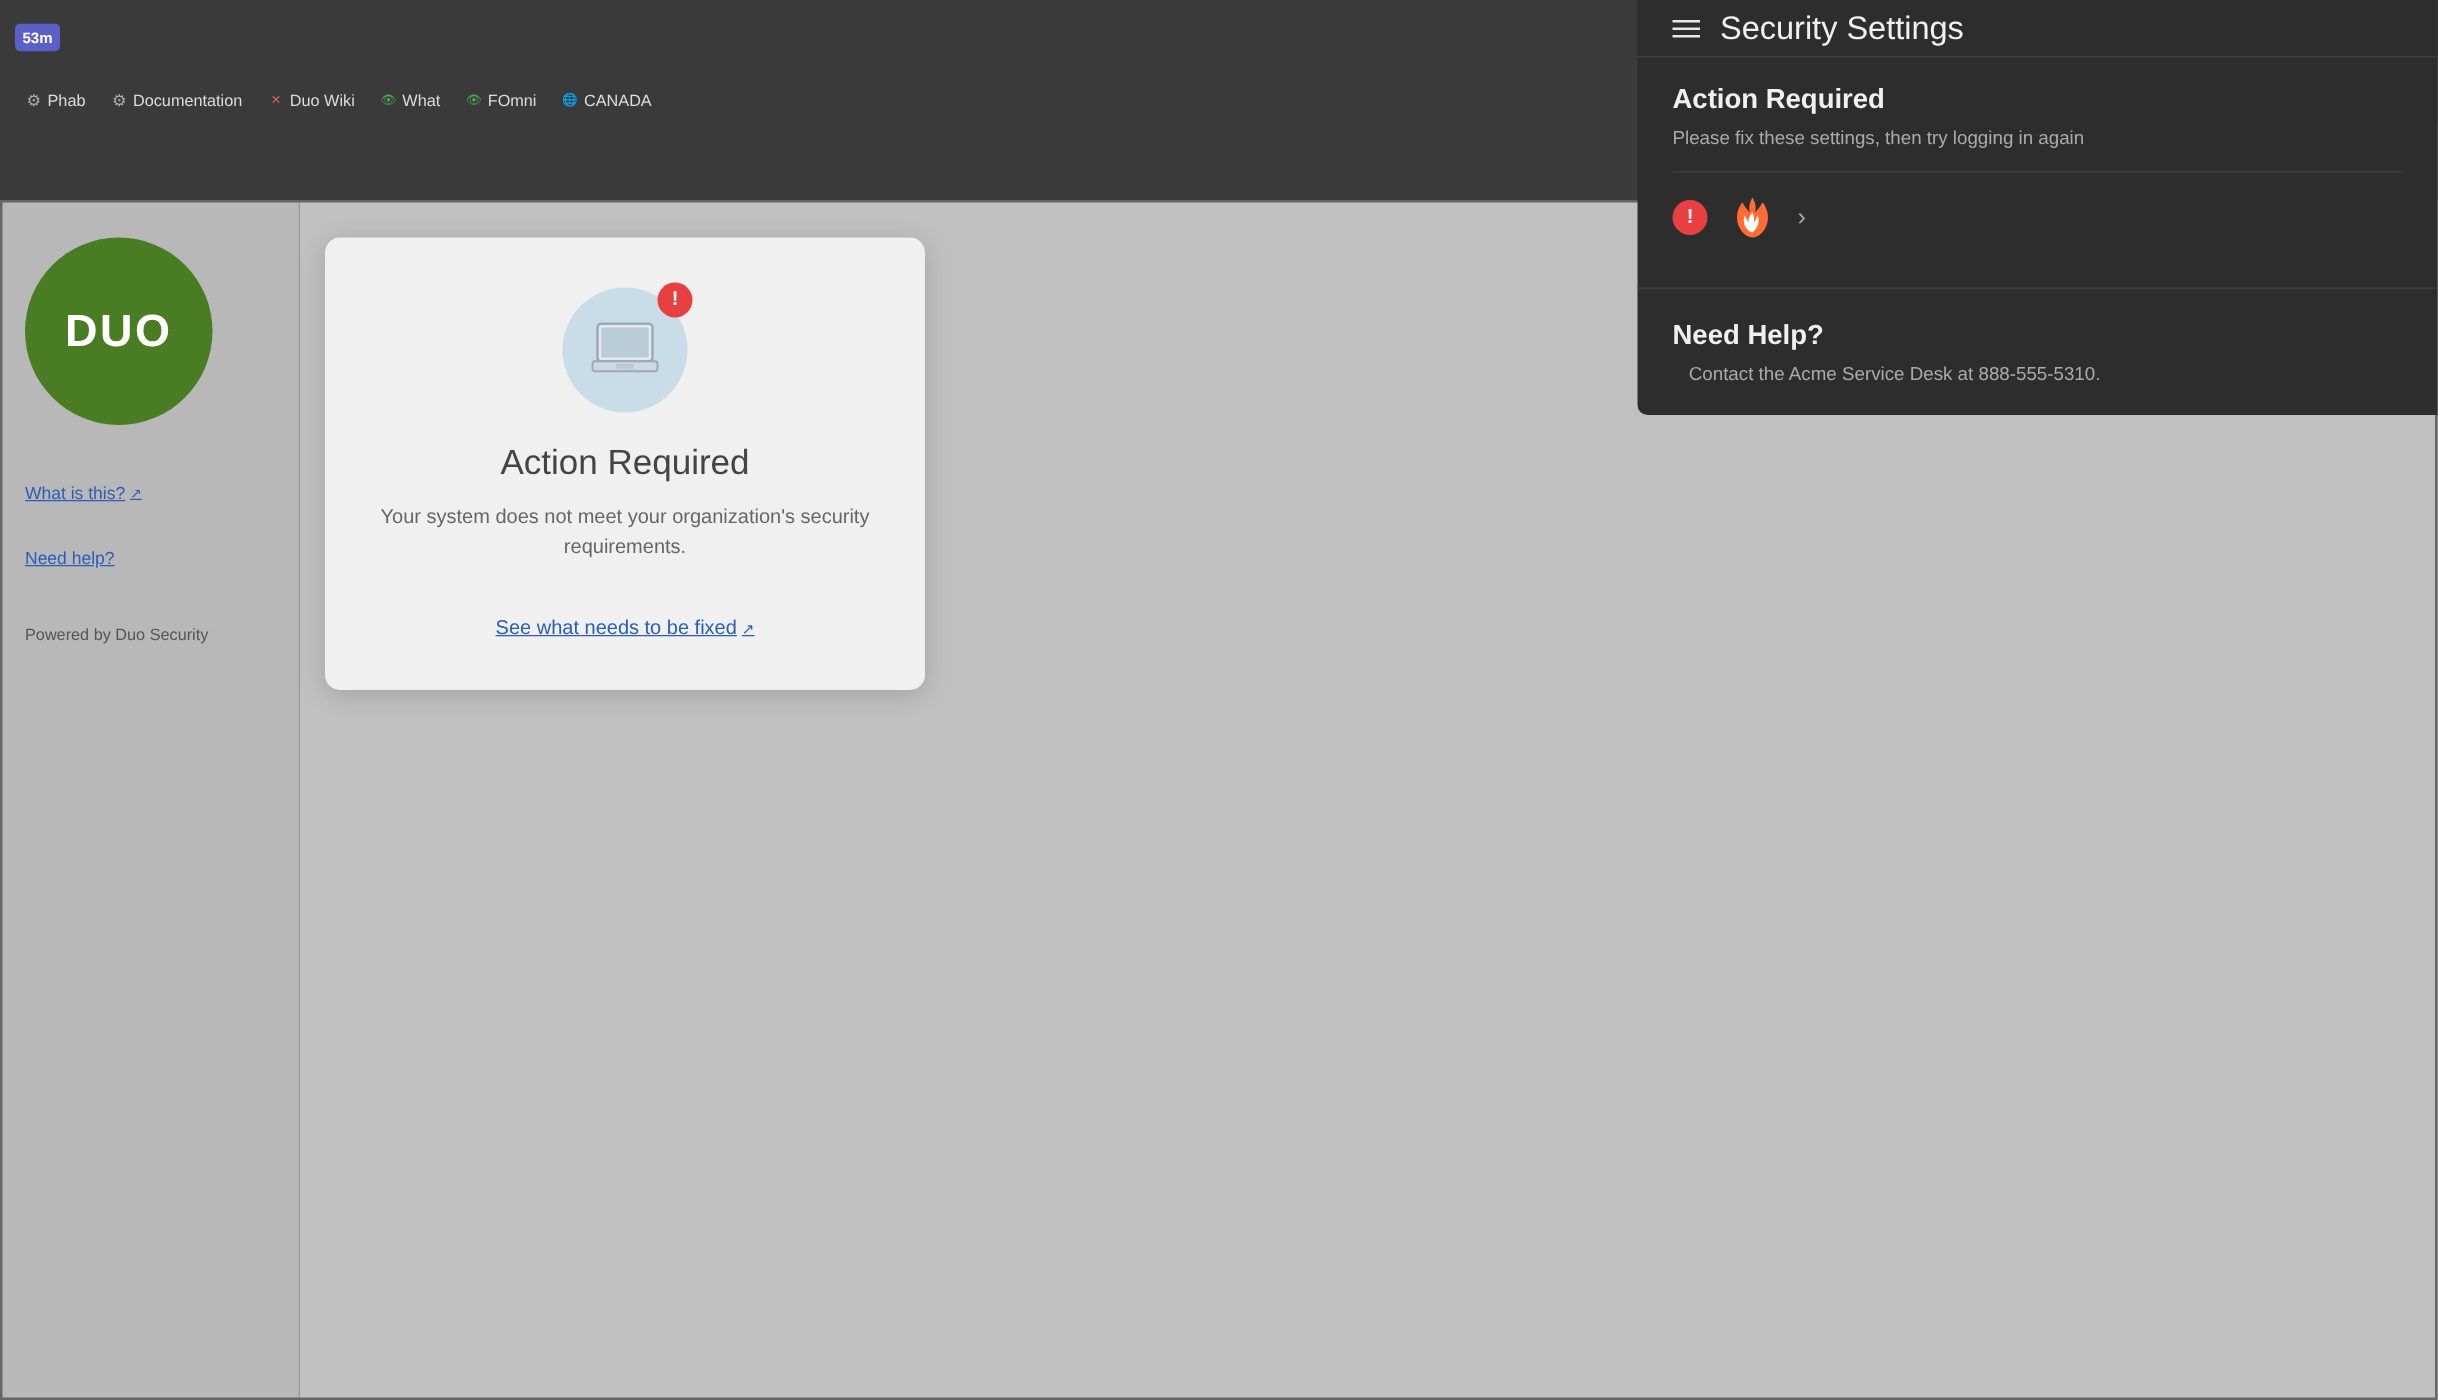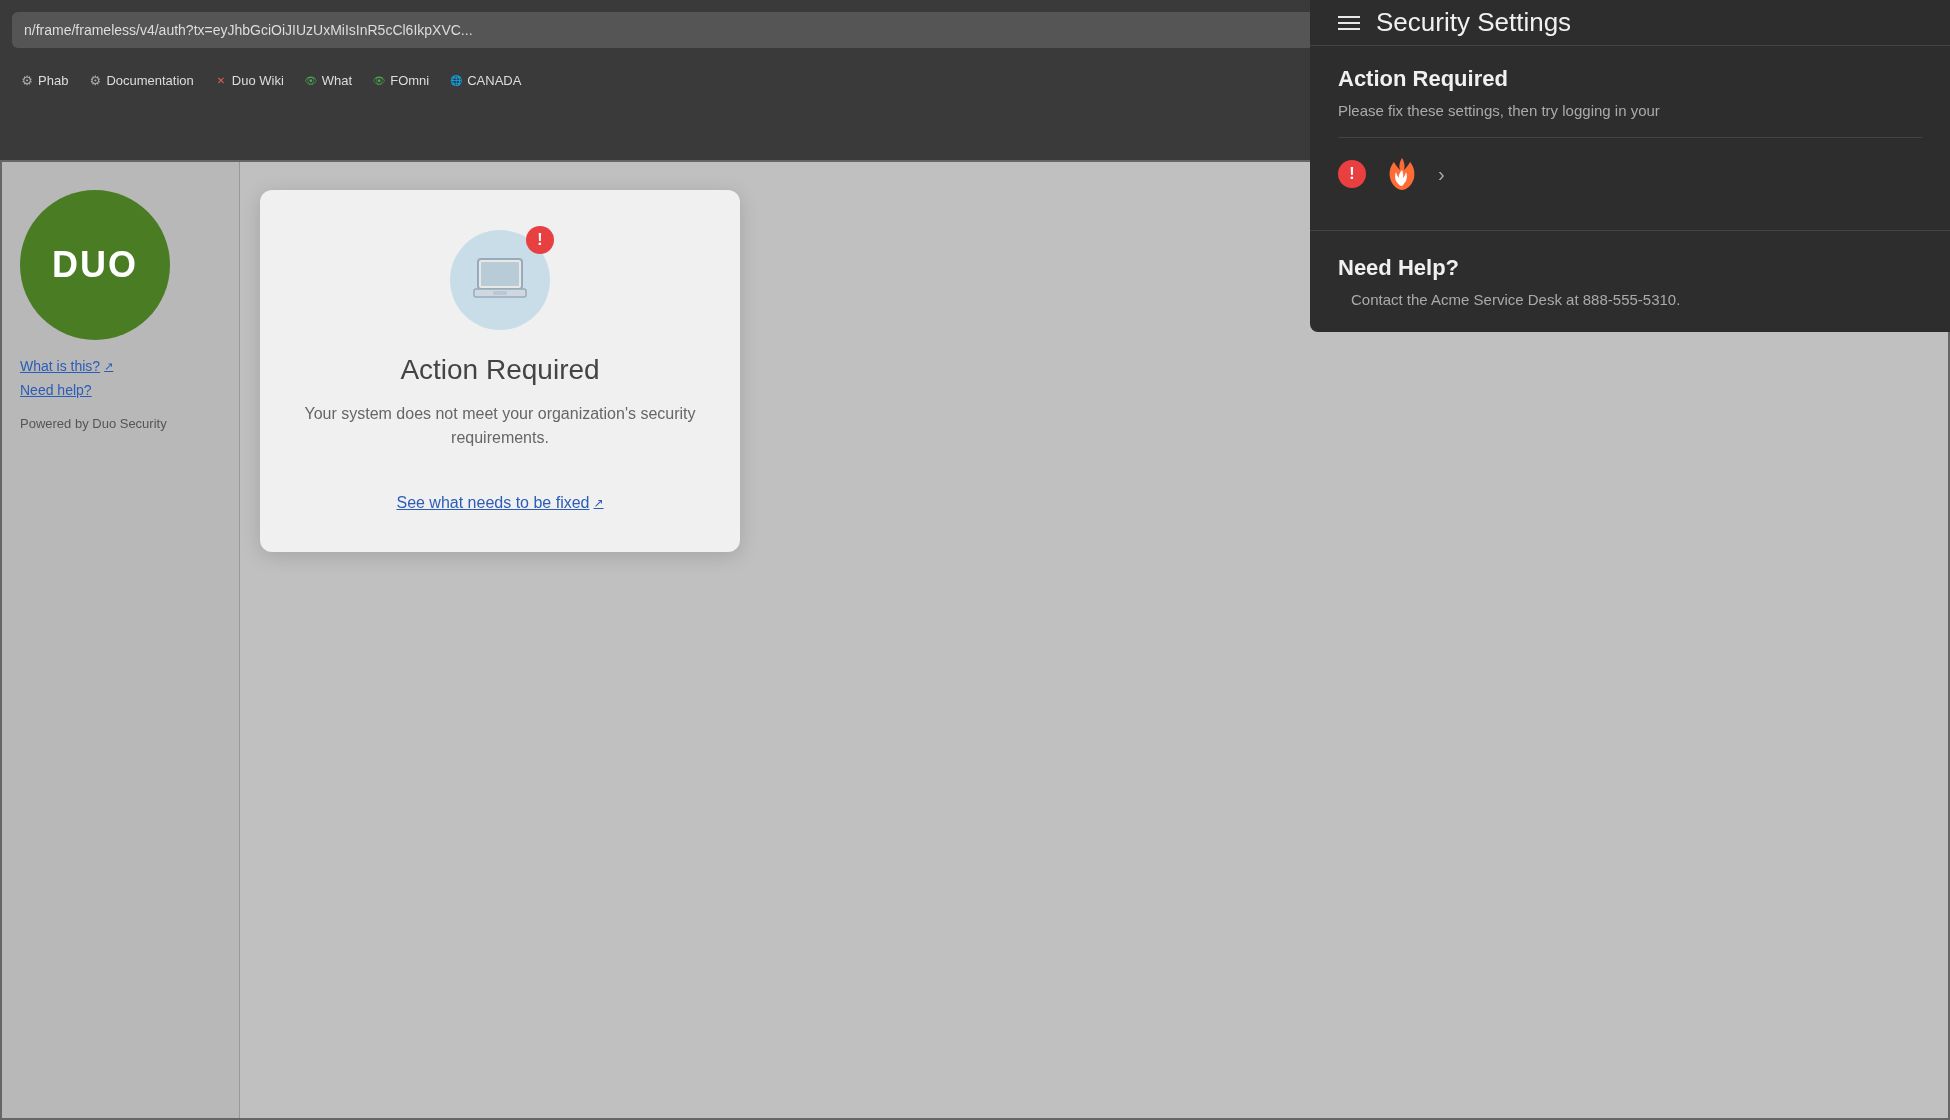--- a/index.html
+++ b/index.html
@@ -106,21 +106,21 @@
       position: absolute;
       top: 0;
       left: 0;
       width: 240px;
       bottom: 0;
       background: #b8b8b8;
       border-right: 1px solid #999;
       padding: 30px 20px;
       display: flex;
       flex-direction: column;
-      gap: 8px;
+      gap: 36px;
     }
 
     .duo-logo-circle {
       width: 150px;
       height: 150px;
       border-radius: 50%;
       background: #4a7c23;
       display: flex;
       align-items: center;
       justify-content: center;
@@ -362,23 +362,20 @@
       bottom: 0;
       border: 2px solid #666;
       pointer-events: none;
     }
   </style>
 </head>
 <body>
 
 <div class="browser-chrome">
   <div class="address-bar-row">
-    <div class="address-bar">
-      <span>n/frame/frameless/v4/auth?tx=eyJhbGciOiJIUzUxMiIsInR5cCl6IkpXVC...</span>
-    </div>
     <div class="timer-badge">53m</div>
   </div>
   <div class="bookmarks-bar">
 
     <div class="bookmark-item">
       <span class="bookmark-icon gear-icon-svg">⚙</span>
       <span>Phab</span>
     </div>
 
     <div class="bookmark-item">
@@ -457,21 +454,21 @@
     <div class="hamburger-icon">
       <span></span>
       <span></span>
       <span></span>
     </div>
     <h1 class="panel-title">Security Settings</h1>
   </div>
 
   <div class="panel-section">
     <h2 class="section-title">Action Required</h2>
-    <p class="section-subtitle">Please fix these settings, then try logging in your</p>
+    <p class="section-subtitle">Please fix these settings, then try logging in again</p>
 
     <div class="security-item">
       <div class="warning-circle">!</div>
       <div class="fire-icon-container">
 
         <svg class="fire-svg" viewBox="0 0 32 36" fill="none" xmlns="http://www.w3.org/2000/svg">
           <path d="M16 2C16 2 20 8 18 14C22 10 24 6 24 6C24 6 30 12 28 22C26 30 20 34 16 34C12 34 6 30 4 22C2 12 8 6 8 6C8 6 10 10 14 14C12 8 16 2 16 2Z" fill="#ff6b35"></path>
           <path d="M16 14C16 14 18 18 17 22C19 20 20 16 20 16C20 16 22 20 20 25C18 28 16 30 16 30C14 30 12 28 10 25C8 20 10 16 10 16C10 16 11 20 13 22C12 18 16 14 16 14Z" fill="white"></path>
         </svg>
       </div>

